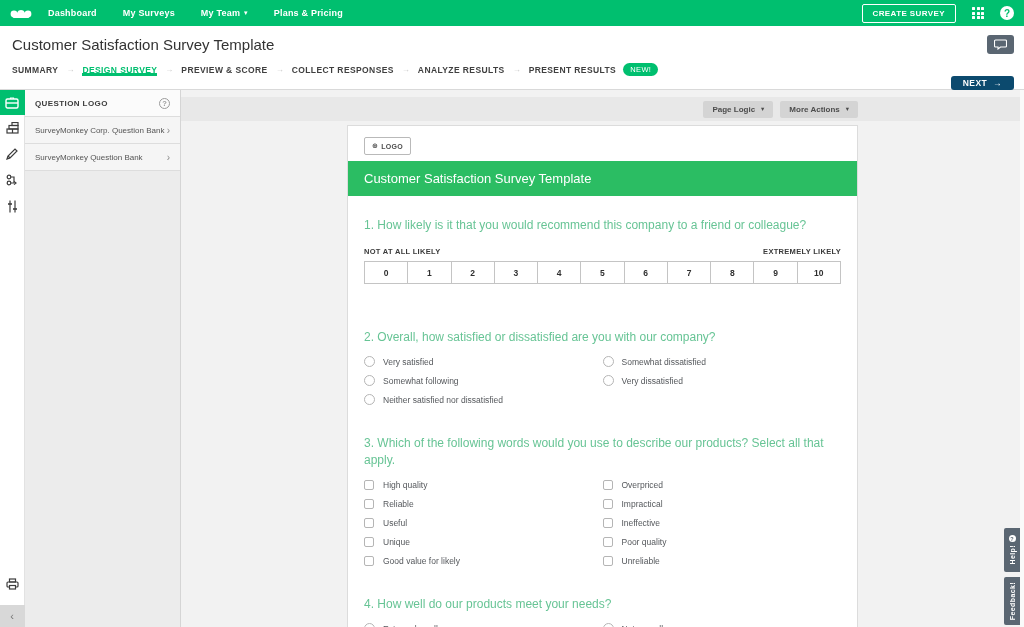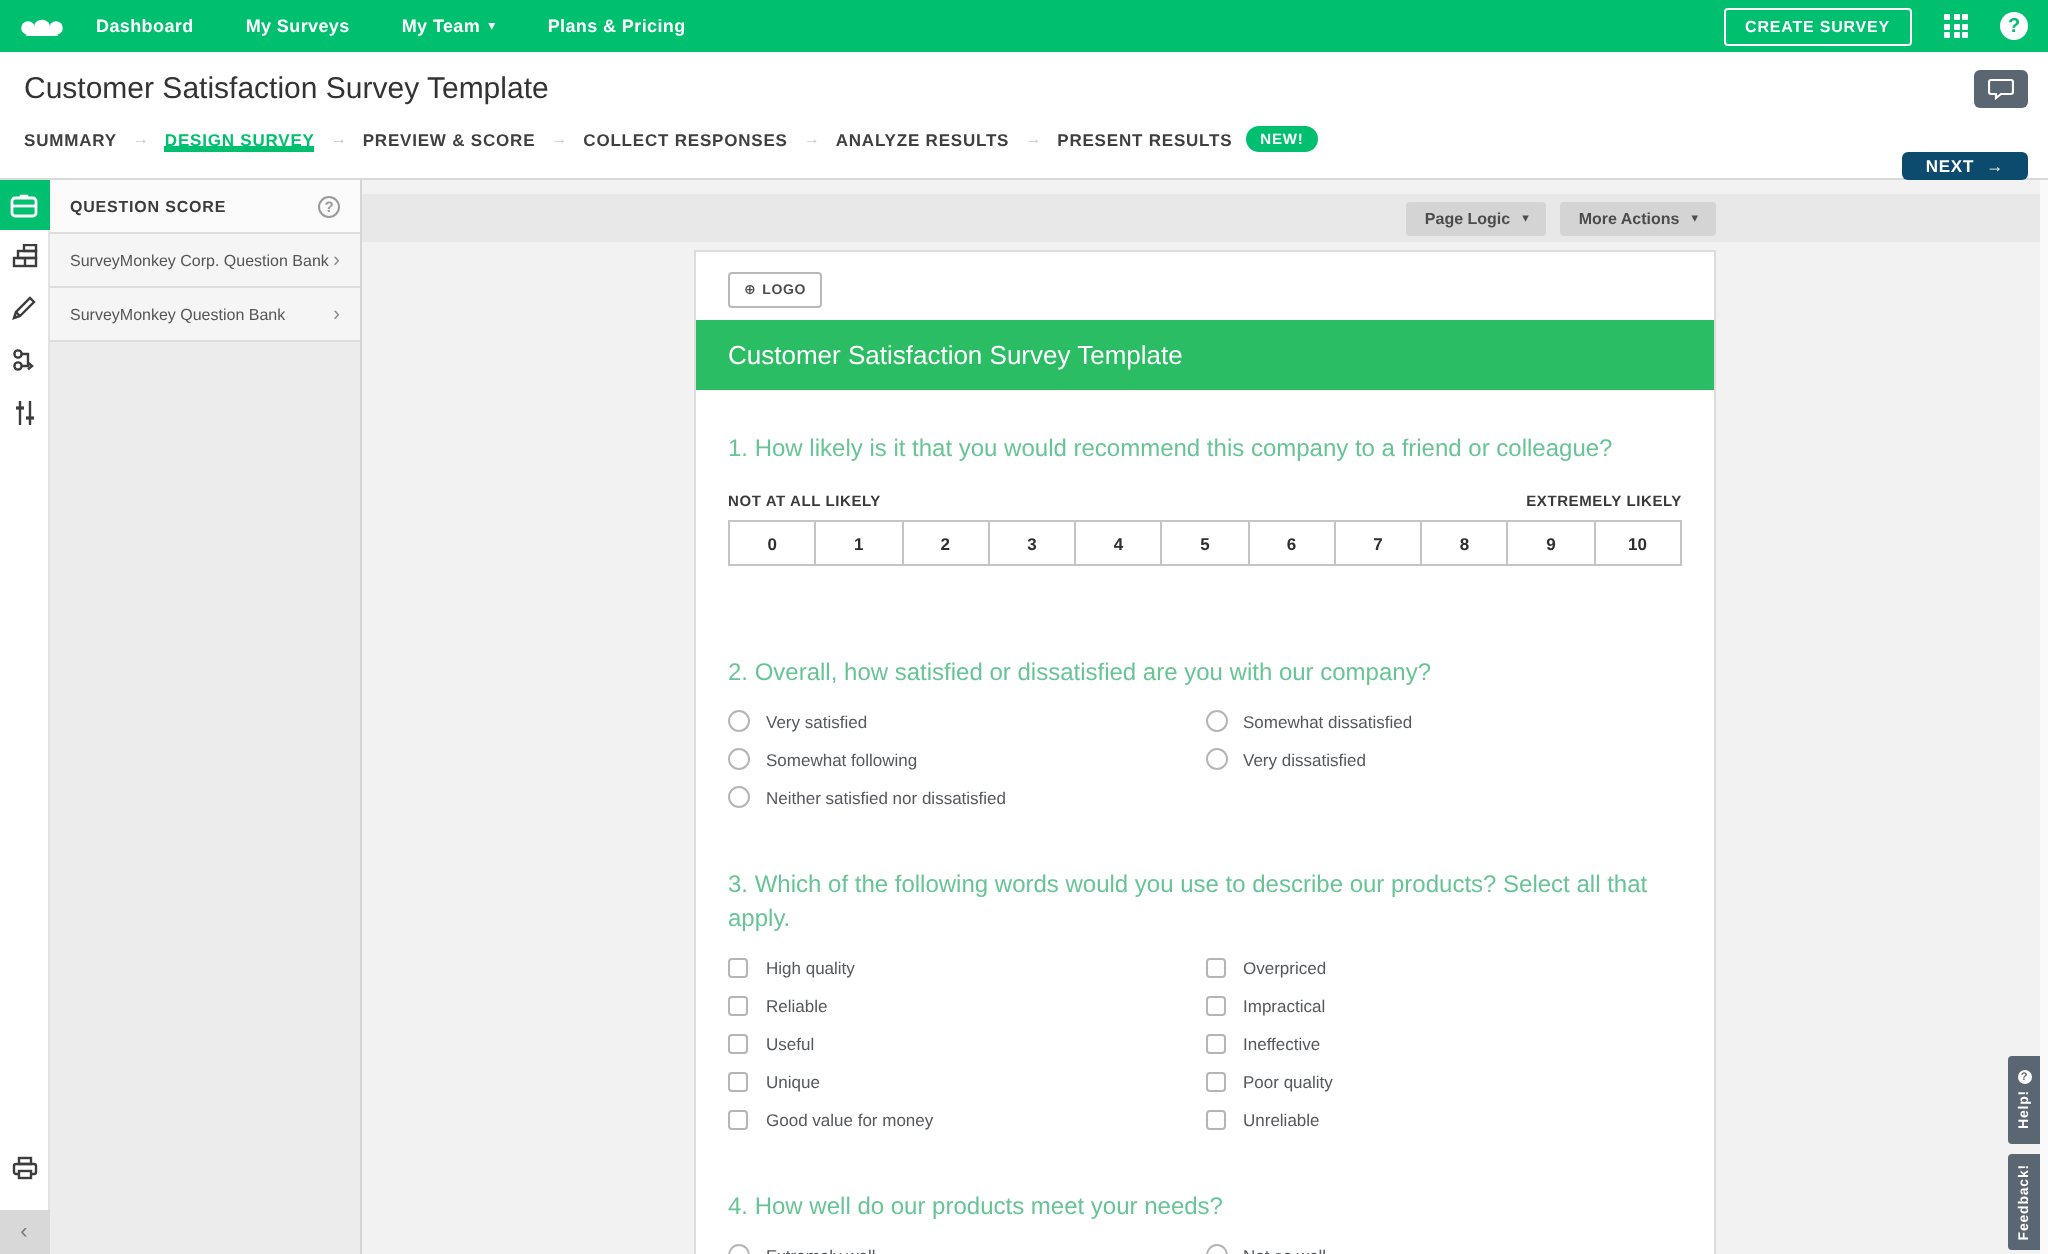--- a/index.html
+++ b/index.html
@@ -20,21 +20,21 @@
   .titlebar { height:37px; background:#fff; display:flex; align-items:center; padding:0 10px 0 12px; }
   .page-title { font-size:15px; color:#333; font-weight:normal; }
   .chat-btn { margin-left:auto; width:27px; height:19px; background:#5a6672; border:none; border-radius:3px; display:flex; align-items:center; justify-content:center; }
 
   
   .tabbar { height:27px; background:#fff; border-bottom:1px solid #d9d9d9; display:flex; align-items:stretch; padding:0 10px 0 12px;flex-direction:column; }
   .tabs { display:flex; align-items:center; }
   .tab { font-size:8.5px; font-weight:bold; color:#3f3f3f; letter-spacing:.4px; display:flex; align-items:center; height:100%; cursor:pointer; }
   .tab.active { color:#00bf6f; box-shadow:inset 0 -3px 0 #00bf6f; }
   .tab-sep { color:#c9c9c9; font-size:8px; margin:0 8px; }
-  .new-badge { background:#00bf6f; color:#fff; font-size:7.5px; font-weight:bold; border-radius:8px; padding:2px 7px; margin-left:7px; }
+  .new-badge { background:#00bf6f; color:#fff; font-size:7.5px; font-weight:normal; border-radius:8px; padding:2px 7px; margin-left:7px; }
   .next-btn { margin-left:auto; align-self:center; background:#0c4a6e; color:#fff; border:none; border-radius:3px; font-size:8.5px; font-weight:bold; padding:2px 12px; letter-spacing:.4px; display:flex; gap:6px; align-items:center; font-family:inherit; }
 
   
   .body { display:flex; height:537px; position:relative; }
 
   
   .rail { width:25px; background:#fff; border-right:1px solid #e2e2e2; display:flex; flex-direction:column; align-items:center; position:relative; z-index:3; }
   .rail-item { width:25px; height:26px; display:flex; align-items:center; justify-content:center; color:#3c3c3c; cursor:pointer; }
   .rail-item.active { background:#00bf6f; color:#fff; height:25px; }
   .rail-item svg { display:block; }
@@ -221,21 +221,21 @@
           <rect x="3.5" y="7.5" width="6" height="3.5" fill="#fff" stroke="currentColor" stroke-width="1.2"></rect>
         </svg>
     </div>
     <div class="rail-collapse">
       <span>‹</span>
     </div>
   </div>
 
   <div class="qbank">
     <div class="qbank-header">
-      <span class="qbank-title">QUESTION SCORE</span>
+      <span class="qbank-title">QUESTION LOGO</span>
       <span class="qbank-help">?</span>
     </div>
     <div class="qbank-item">
       <span class="qbank-item-label">SurveyMonkey Corp. Question Bank</span>
       <span class="qbank-chevron">›</span>
     </div>
     <div class="qbank-item">
       <span class="qbank-item-label">SurveyMonkey Question Bank</span>
       <span class="qbank-chevron">›</span>
     </div>
@@ -332,21 +332,21 @@
               <div class="opt-row">
                 <span class="check-ic"></span>
                 <span class="opt-label">Useful</span>
               </div>
               <div class="opt-row">
                 <span class="check-ic"></span>
                 <span class="opt-label">Unique</span>
               </div>
               <div class="opt-row">
                 <span class="check-ic"></span>
-                <span class="opt-label">Good value for money</span>
+                <span class="opt-label">Good value for likely</span>
               </div>
             </div>
           <div class="opt-col">
               <div class="opt-row">
                 <span class="check-ic"></span>
                 <span class="opt-label">Overpriced</span>
               </div>
               <div class="opt-row">
                 <span class="check-ic"></span>
                 <span class="opt-label">Impractical</span>

